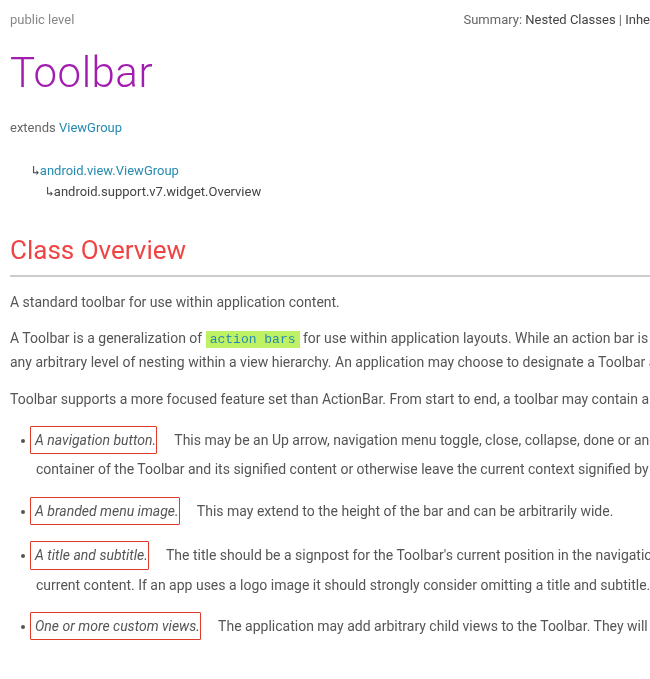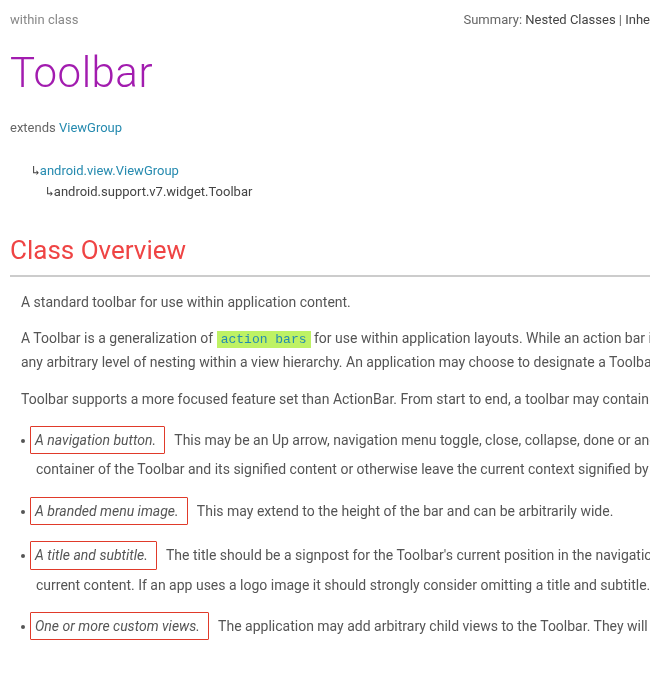--- a/index.html
+++ b/index.html
@@ -46,21 +46,21 @@
   h2.section {
     font-size: 26px;
     font-weight: 400;
     color: #ef4444;
     margin: 28px 0 2px 0;
     border-bottom: 2px solid #ccc;
     padding-bottom: 3px;
   }
   p.body {
     color: #555;
-    margin: 14px 11px;
+    margin: 14px 0;
     white-space: nowrap;
   }
   code.inline {
     font-family: "Courier New", monospace;
     color: #006600;
     background: #bef264;
     padding: 1px 4px;
     font-size: 13px;
   }
   a code.inline { color: #258aaf; }
@@ -71,54 +71,54 @@
   }
   ul.feat li {
     color: #555;
     margin: 16px 0;
     white-space: nowrap;
     position: relative;
   }
   .box {
     font-style: italic;
     border: 1.8px solid #e03a2a;
-    padding: 2px 8px 2px 4px;
+    padding: 2px 0 2px 4px;
     border-radius: 1px;
     position: relative;
     left: -6px;
     display: inline-block;
-    margin-right: 0;
+    margin-right: 8px;
   }
   .rest { display: inline; }
   .li-cont {
     display: block;
     margin-top: 4px;
     padding-left: 0;
   }
 </style>
 </head>
 <body>
 
 <div class="header-row">
-  <span class="modifiers">within class</span>
+  <span class="modifiers">public level</span>
   <span class="summary">
     <span>Summary:</span>
     <a href="#" class="plain">Nested Classes</a><span> | </span><a href="#" class="plain">Inhe</a>
   </span>
 </div>
 
 <h1 class="classname">Toolbar</h1>
 
 <div class="extends">
   <span>extends </span><a href="#" class="link">ViewGroup</a>
 </div>
 
 <div class="hierarchy">
   <div class="hier-row ind2"><span class="lhook">↳</span><a href="#" class="link">android.view.ViewGroup</a></div>
-  <div class="hier-row ind3"><span class="lhook">↳</span><span>android.support.v7.widget.Toolbar</span></div>
+  <div class="hier-row ind3"><span class="lhook">↳</span><span>android.support.v7.widget.Overview</span></div>
 </div>
 
 <h2 class="section">Class Overview</h2>
 
 <p class="body">A standard toolbar for use within application content.</p>
 
 <p class="body">
   <span>A Toolbar is a generalization of </span><a href="#" class="link"><code class="inline">action bars</code></a><span> for use within application layouts. While an action bar is traditiona</span><br>
   <span>any arbitrary level of nesting within a view hierarchy. An application may choose to designate a Toolbar as the ac</span>
 </p>

